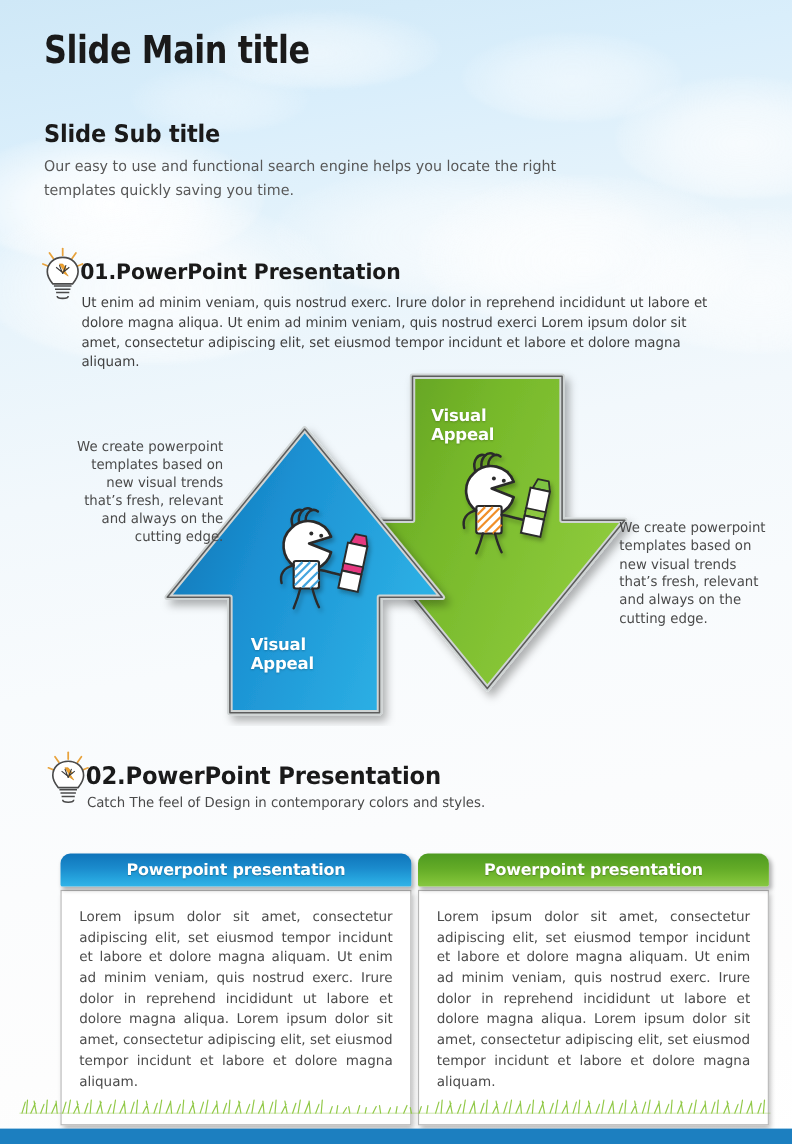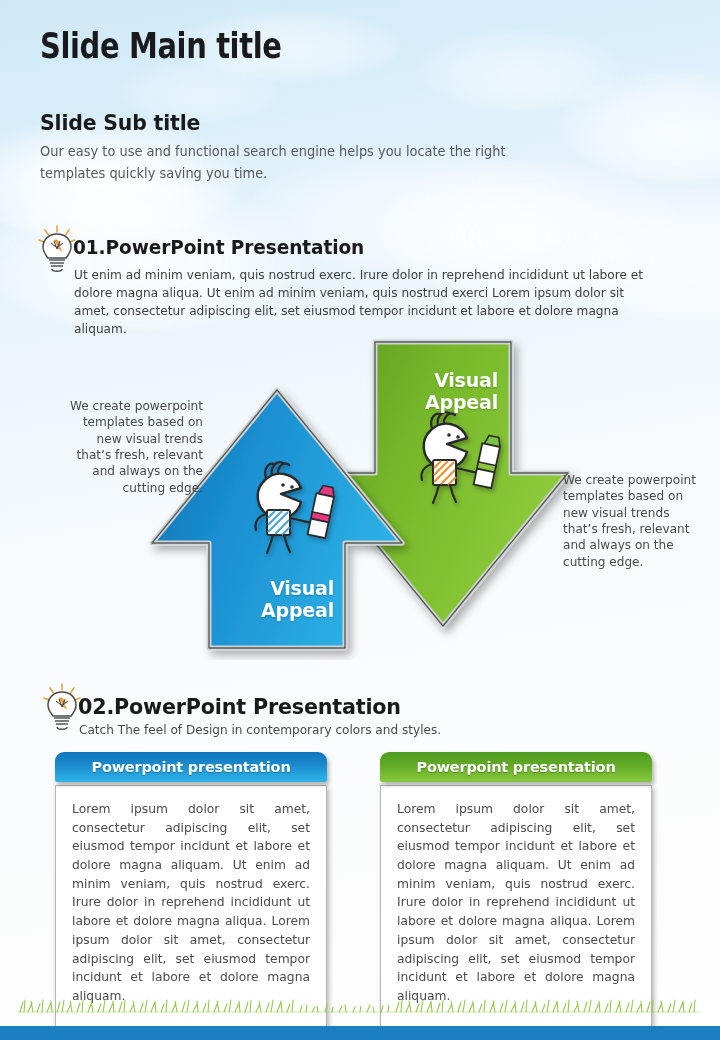--- a/index.html
+++ b/index.html
@@ -108,24 +108,24 @@
     transform-origin: left top;
   }
 
   
   .arrows { position: absolute; left: 0; top: 330px; width: 720px; height: 330px; }
   .arrows svg { width: 720px; height: 330px; display: block; }
 
   .arrow-label {
     position: absolute;
     color: #ffffff;
-    font-size: 19px;
+    font-size: 15px;
     font-weight: bold;
     line-height: 1.14;
-    text-align: right;
+    text-align: left;
     text-shadow: 0 1px 2px rgba(0,0,0,0.22);
     letter-spacing: -0.2px;
   }
   .label-blue  { left: 228px; top: 578px; width: 106px; }
   .label-green { left: 392px; top: 370px; width: 106px; }
 
   .side-text {
     position: absolute;
     font-size: 12.6px;
     line-height: 1.30;
@@ -149,21 +149,21 @@
   .sec2-sub {
     position: absolute;
     left: 79px; top: 722px;
     font-size: 12.6px;
     color: #4a4a4a;
     transform: scaleX(0.96);
     transform-origin: left center;
   }
 
   
-  .card { position: absolute; width: 272px; }
+  .card { position: absolute; width: 319px; margin-top: 24px; }
   .card-a { left: 55px;  top: 752px; }
   .card-b { left: 380px; top: 752px; }
 
   .card-head {
     height: 30px;
     border-radius: 9px 9px 2px 2px;
     color: #ffffff;
     font-size: 14.5px;
     font-weight: bold;
     display: flex;

